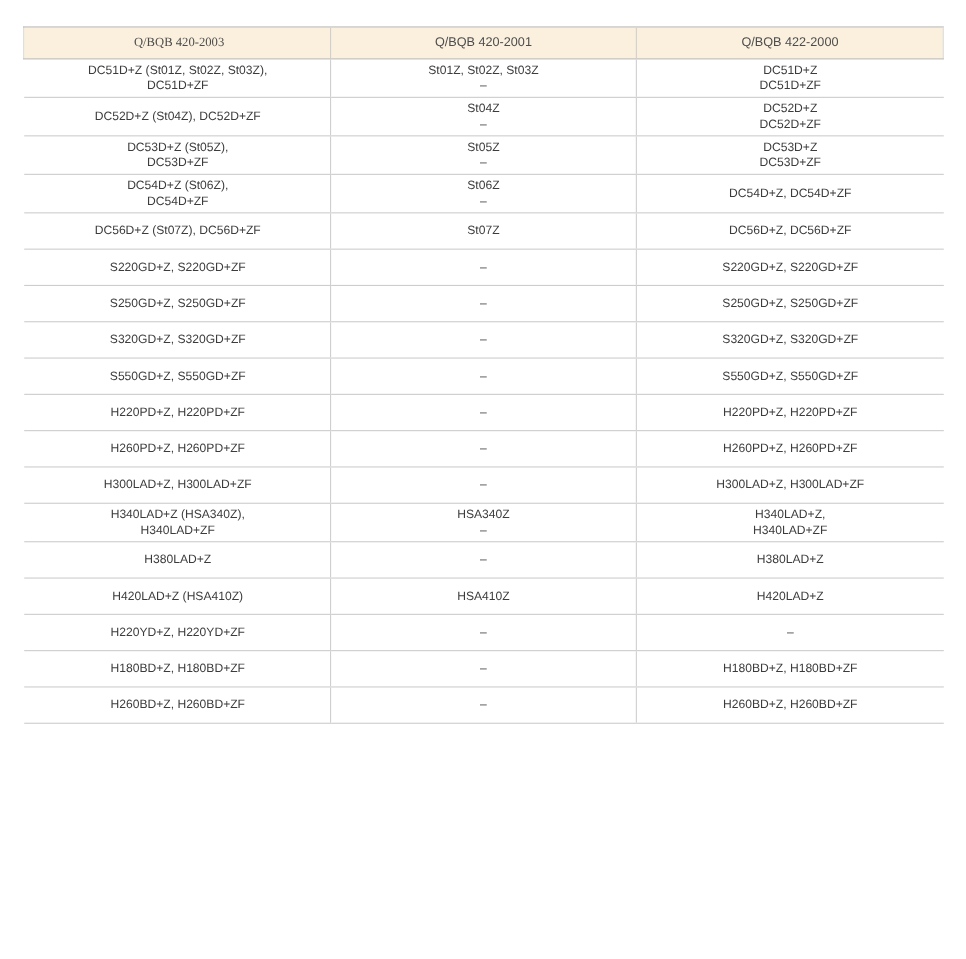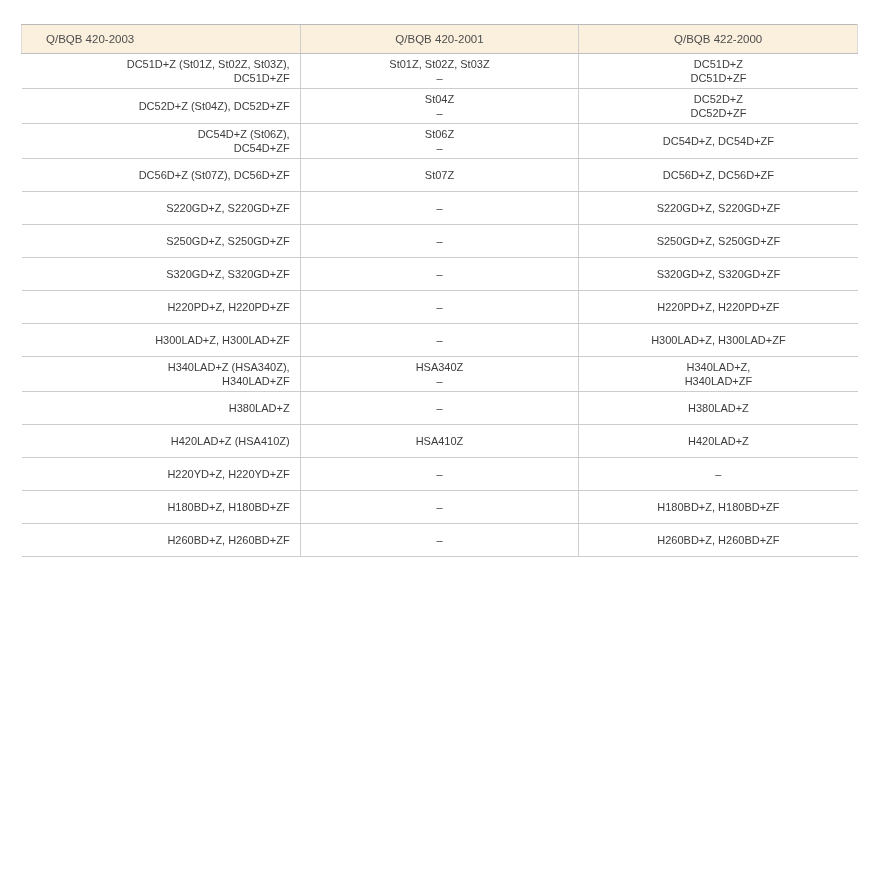--- a/index.html
+++ b/index.html
@@ -27,23 +27,24 @@
     border-top: 1px solid #b9b9b9;
     border-bottom: 1px solid #bfbfbf;
     font-weight: 400;
     color: #4d4d4d;
     font-size: 11.5px;
     padding: 7px 10px;
     text-align: center;
     height: 14px;
   }
   table.cmp th:first-child {
-    text-align: left;
-    padding-left: 24px;
+    text-align: center;
+    padding-left: 14px;
     border-left: 1px solid #dcdcdc;
+    font-family: Liberation Serif, serif;
   }
   table.cmp th:last-child {
     border-right: 1px solid #dcdcdc;
   }
   table.cmp th + th,
   table.cmp td + td {
     border-left: 1px solid #cfcfcf;
   }
   table.cmp td {
     border-bottom: 1px solid #cdcdcd;
@@ -51,21 +52,21 @@
     color: #3c3c3c;
     line-height: 14px;
     padding: 3px 10px;
     height: 26px;
     vertical-align: middle;
     text-align: center;
     overflow: hidden;
     white-space: nowrap;
   }
   table.cmp td.c-left {
-    text-align: right;
+    text-align: center;
     padding-left: 12px;
   }
 </style>
 </head>
 <body>
 
 <div class="table-wrap">
   <table class="cmp">
     <thead>
       <tr>
@@ -97,20 +98,34 @@
             <div>St04Z</div>
             <div>–</div>
           </td>
           <td>
             <div>DC52D+Z</div>
             <div>DC52D+ZF</div>
           </td>
         </tr>
         <tr>
           <td class="c-left">
+            <div>DC53D+Z (St05Z),</div>
+            <div>DC53D+ZF</div>
+          </td>
+          <td>
+            <div>St05Z</div>
+            <div>–</div>
+          </td>
+          <td>
+            <div>DC53D+Z</div>
+            <div>DC53D+ZF</div>
+          </td>
+        </tr>
+        <tr>
+          <td class="c-left">
             <div>DC54D+Z (St06Z),</div>
             <div>DC54D+ZF</div>
           </td>
           <td>
             <div>St06Z</div>
             <div>–</div>
           </td>
           <td>
             <div>DC54D+Z, DC54D+ZF</div>
           </td>
@@ -154,27 +169,49 @@
           </td>
           <td>
             <div>–</div>
           </td>
           <td>
             <div>S320GD+Z, S320GD+ZF</div>
           </td>
         </tr>
         <tr>
           <td class="c-left">
+            <div>S550GD+Z, S550GD+ZF</div>
+          </td>
+          <td>
+            <div>–</div>
+          </td>
+          <td>
+            <div>S550GD+Z, S550GD+ZF</div>
+          </td>
+        </tr>
+        <tr>
+          <td class="c-left">
             <div>H220PD+Z, H220PD+ZF</div>
           </td>
           <td>
             <div>–</div>
           </td>
           <td>
             <div>H220PD+Z, H220PD+ZF</div>
+          </td>
+        </tr>
+        <tr>
+          <td class="c-left">
+            <div>H260PD+Z, H260PD+ZF</div>
+          </td>
+          <td>
+            <div>–</div>
+          </td>
+          <td>
+            <div>H260PD+Z, H260PD+ZF</div>
           </td>
         </tr>
         <tr>
           <td class="c-left">
             <div>H300LAD+Z, H300LAD+ZF</div>
           </td>
           <td>
             <div>–</div>
           </td>
           <td>

